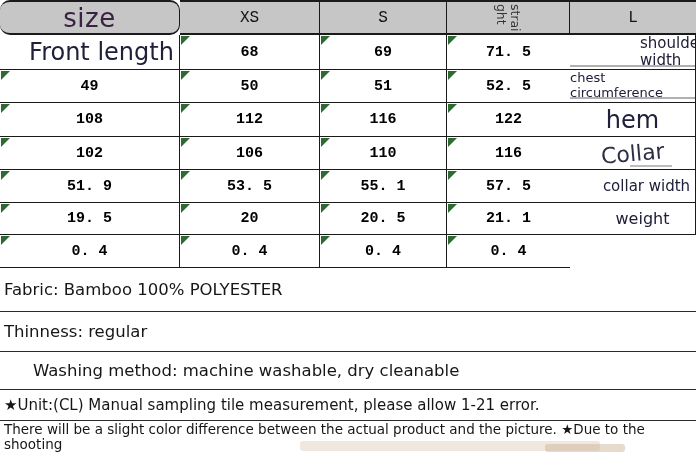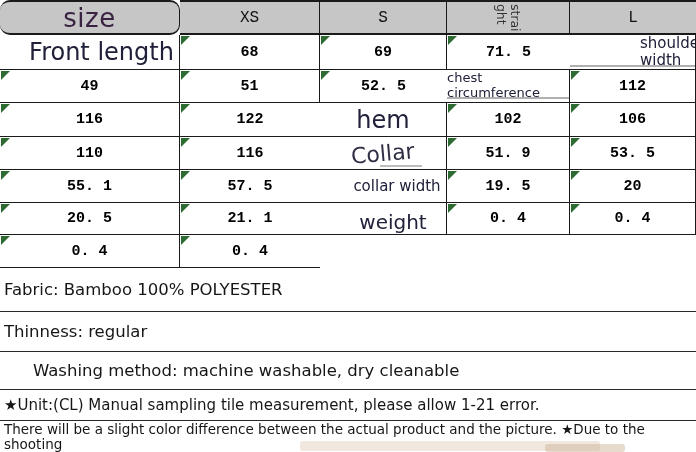--- a/index.html
+++ b/index.html
@@ -125,34 +125,42 @@
       <span class="two-line">shoulder
 width</span>
       <span class="artifact art-width"></span>
     </div>
     <div class="cell val">
         <span class="tri"></span>
         <span>49</span>
       </div>
     <div class="cell val">
         <span class="tri"></span>
+        <span>50</span>
+      </div>
+    <div class="cell val">
+        <span class="tri"></span>
         <span>51</span>
       </div>
     <div class="cell val last-col">
         <span class="tri"></span>
         <span>52. 5</span>
       </div>
 
     <div class="cell lblcell lbl-sm pl-chest" style="justify-content:flex-start;">
       <span class="two-line">chest
 circumference</span>
       <span class="artifact art-circ"></span>
     </div>
     <div class="cell val">
         <span class="tri"></span>
+        <span>108</span>
+      </div>
+    <div class="cell val">
+        <span class="tri"></span>
         <span>112</span>
       </div>
     <div class="cell val">
         <span class="tri"></span>
         <span>116</span>
       </div>
     <div class="cell val last-col">
         <span class="tri"></span>
         <span>122</span>
       </div>
@@ -211,21 +219,21 @@
       </div>
     <div class="cell val">
         <span class="tri"></span>
         <span>20. 5</span>
       </div>
     <div class="cell val last-col">
         <span class="tri"></span>
         <span>21. 1</span>
       </div>
 
-    <div class="cell lblcell lbl-lg shift-weight" style="font-size:20px;align-items:flex-end;">
+    <div class="cell lblcell lbl-lg shift-weight" style="font-size:16px;">
       <span>weight</span>
     </div>
     <div class="cell val">
         <span class="tri"></span>
         <span>0. 4</span>
       </div>
     <div class="cell val">
         <span class="tri"></span>
         <span>0. 4</span>
       </div>

